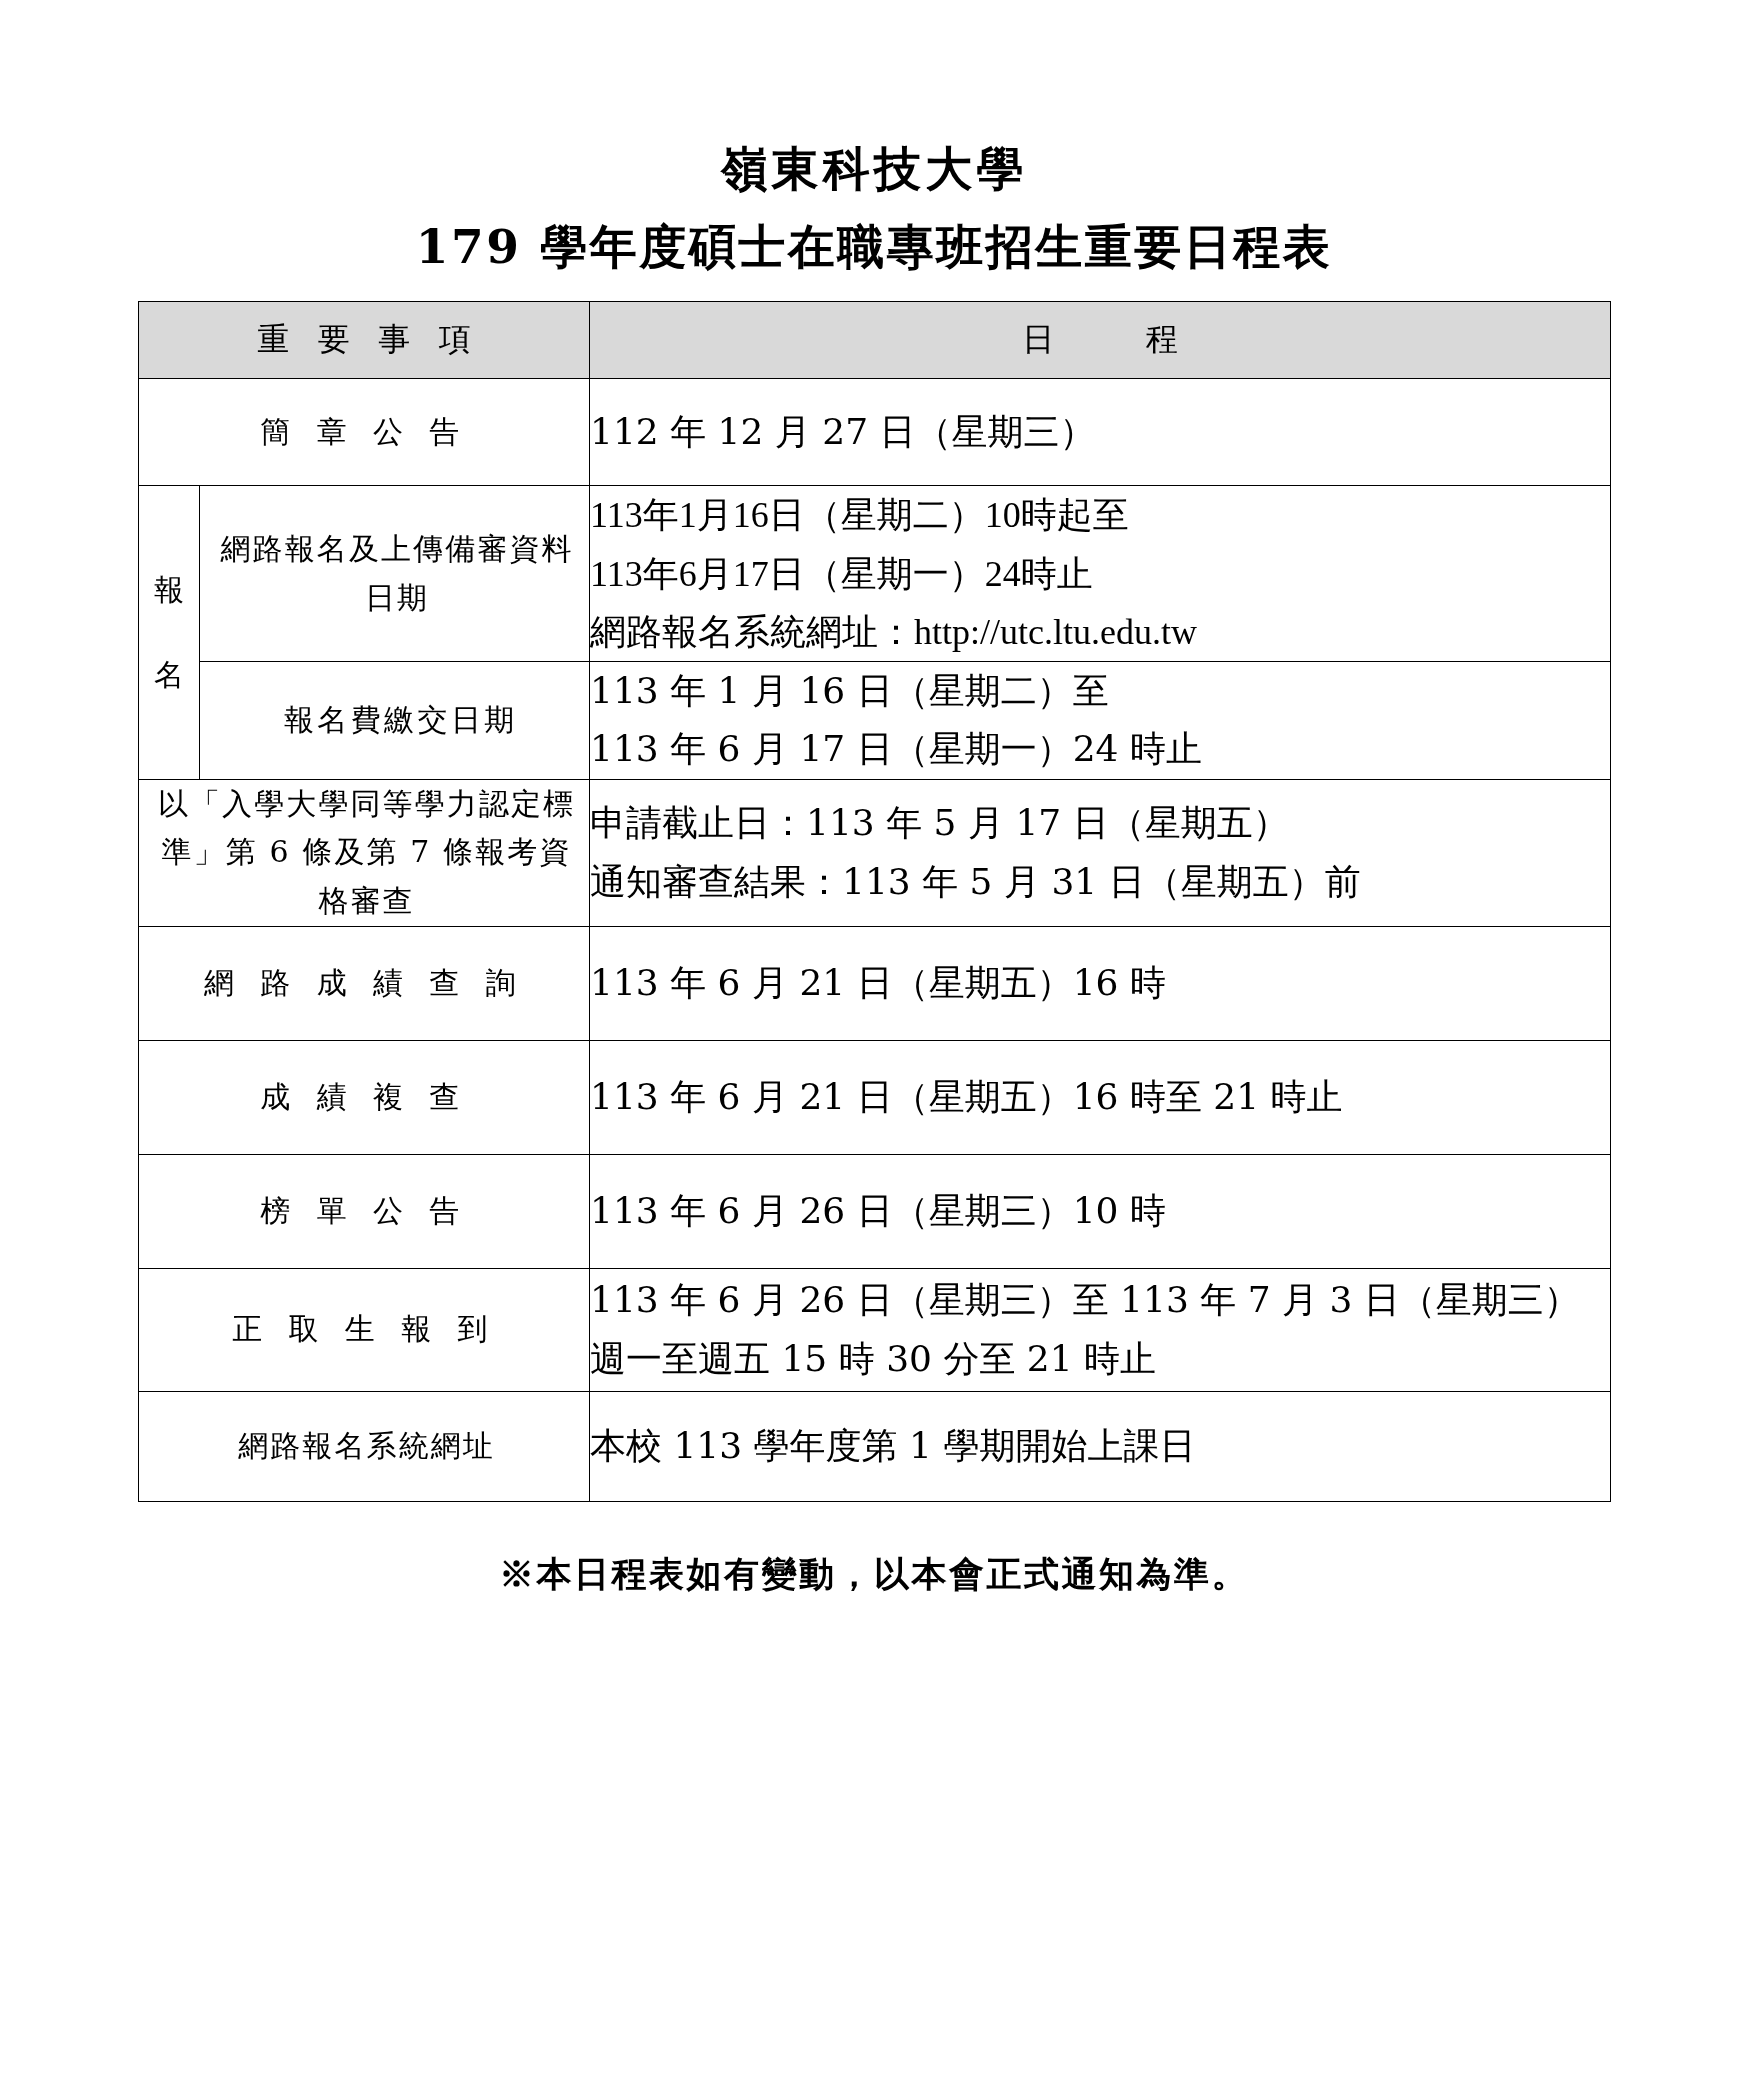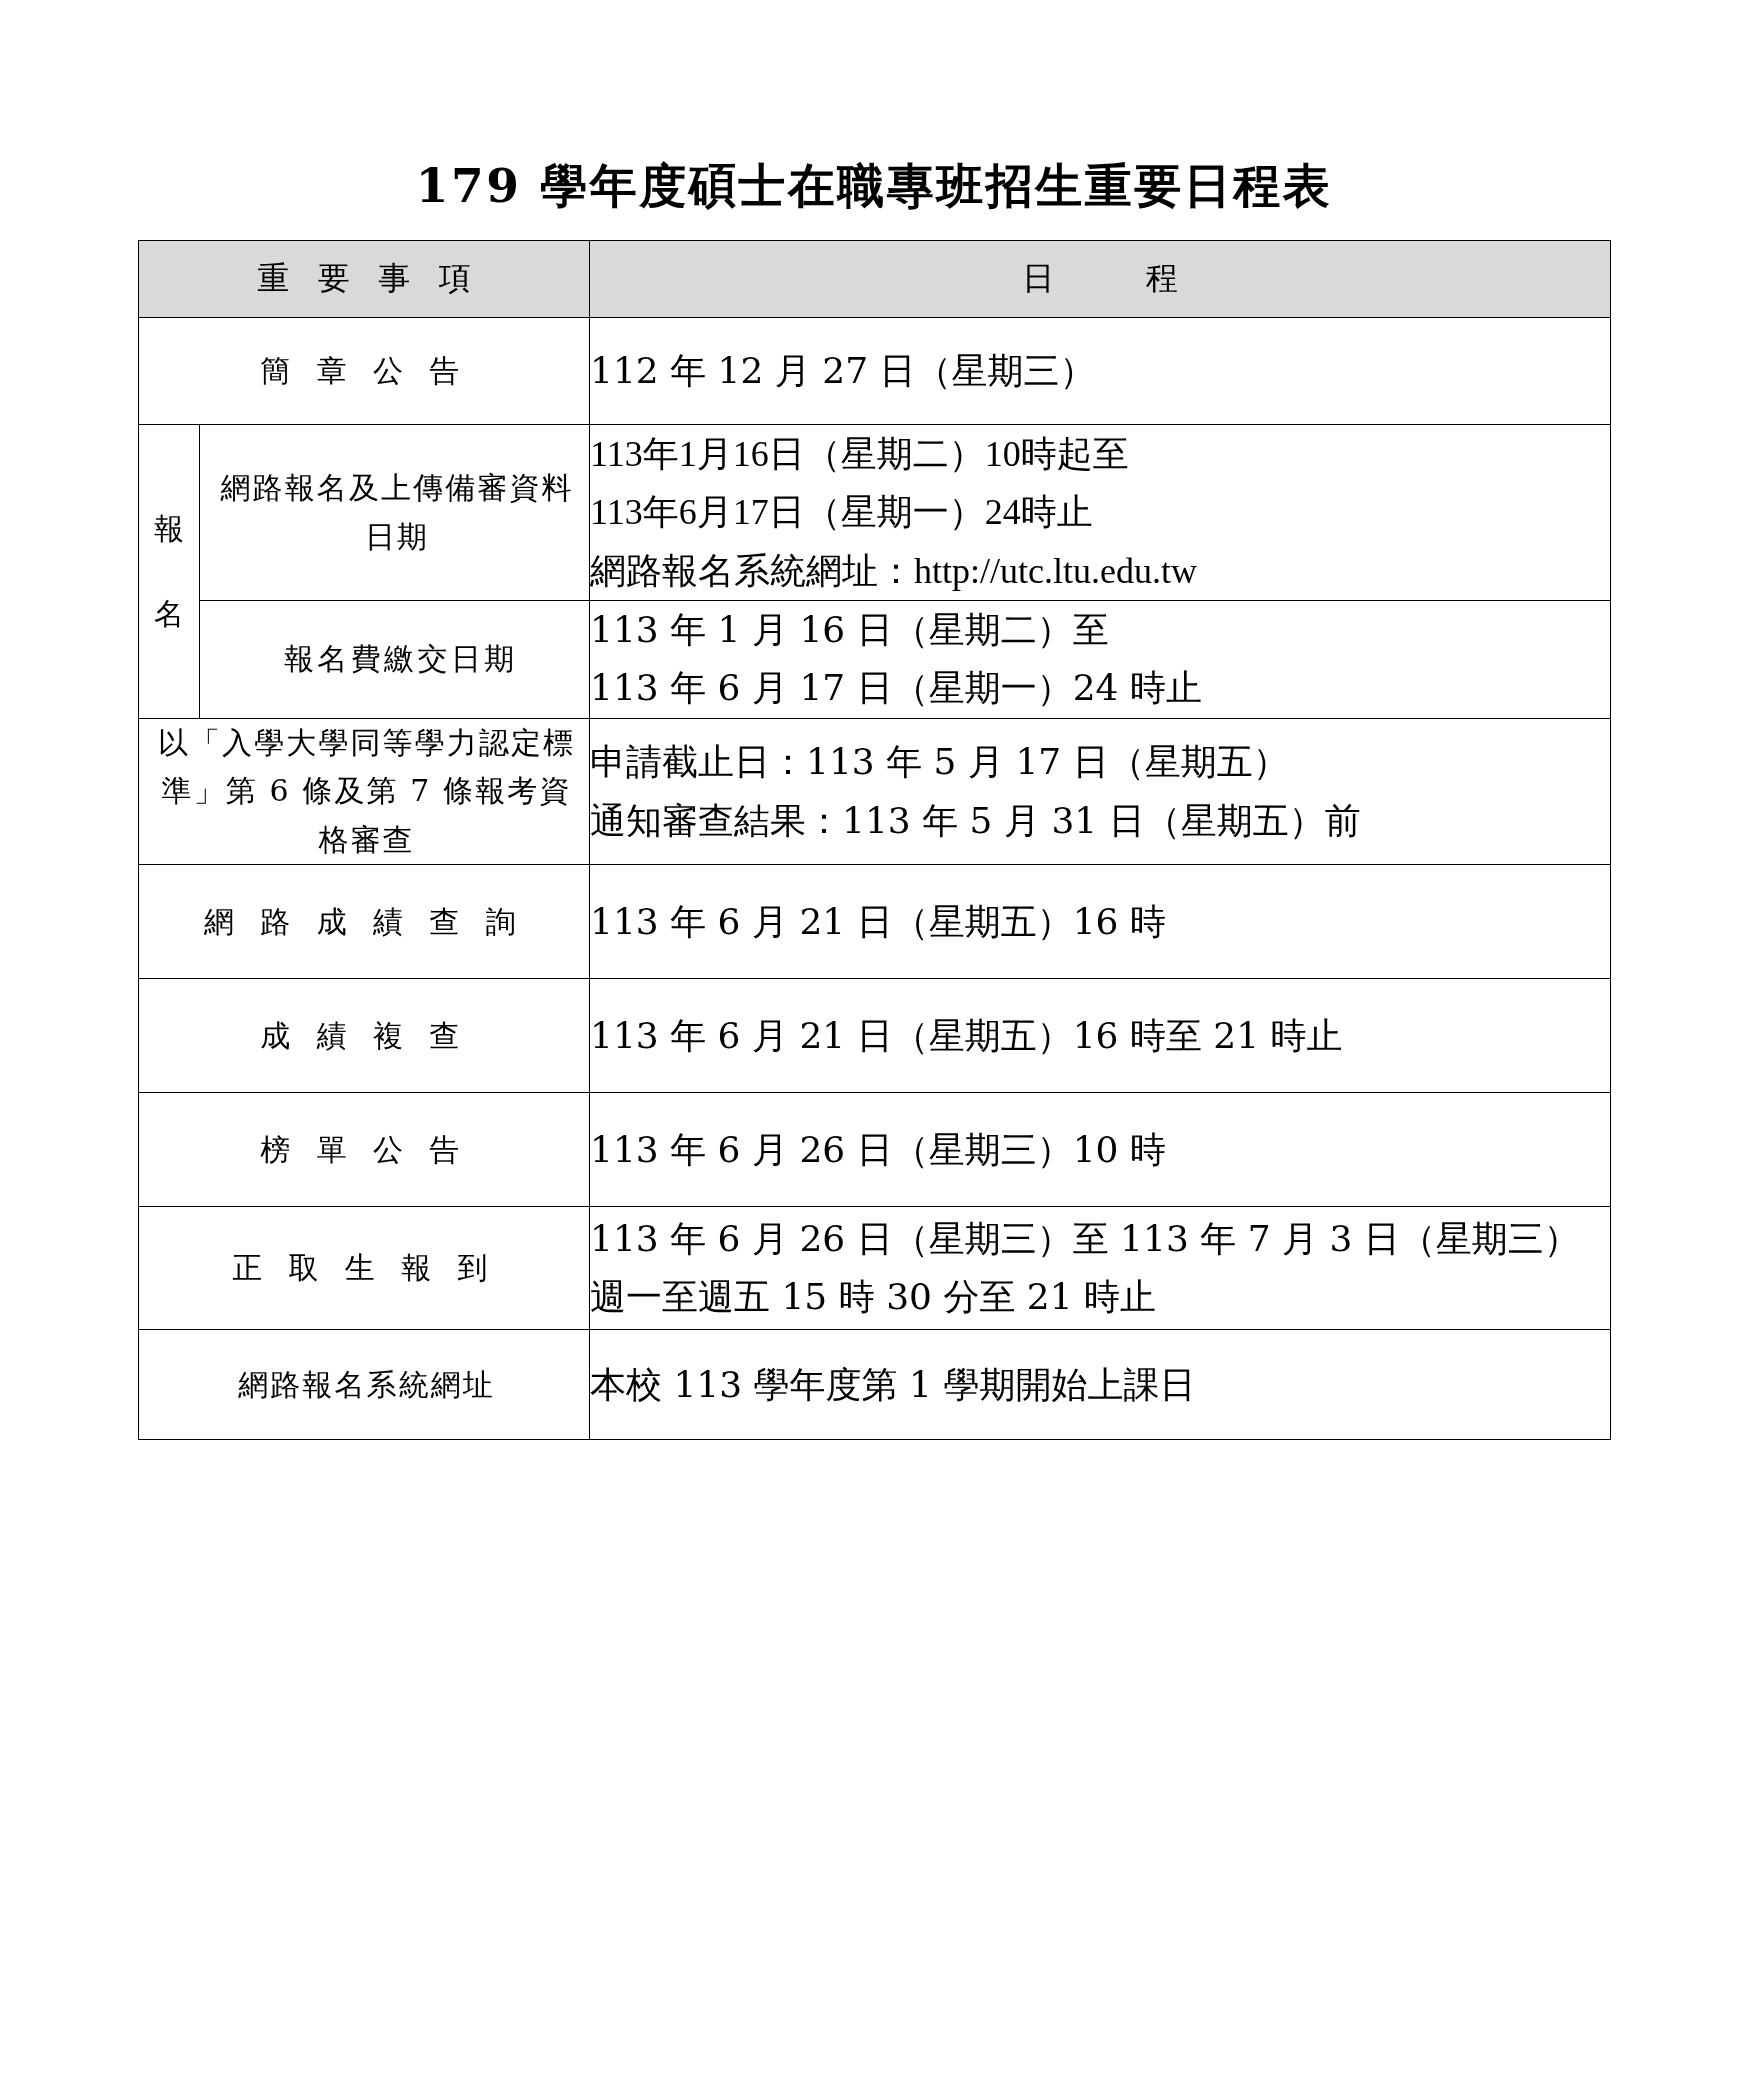--- a/index.html
+++ b/index.html
@@ -128,20 +128,21 @@
     letter-spacing: 2.5px;
     white-space: nowrap;
   }
 </style>
 </head>
 <body>
 
 <div class="page">
 
   <div class="title-block">
+    <div class="doc-title-main">嶺東科技大學</div>
     <div class="doc-title-sub">179 學年度碩士在職專班招生重要日程表</div>
   </div>
 
   <div class="table-wrap">
     <table class="schedule">
       <colgroup>
         <col class="c-narrow">
         <col class="c-label">
         <col class="c-sched">
       </colgroup>
@@ -228,15 +229,16 @@
           <td class="item-label tight" colspan="2">網路報名系統網址</td>
           <td class="sched">
             <span class="ln">本校 113 學年度第 1 學期開始上課日</span>
           </td>
         </tr>
 
       </tbody>
     </table>
   </div>
 
+  <div class="footnote">※本日程表如有變動，以本會正式通知為準。</div>
 
 </div>
 
 
 </body></html>

